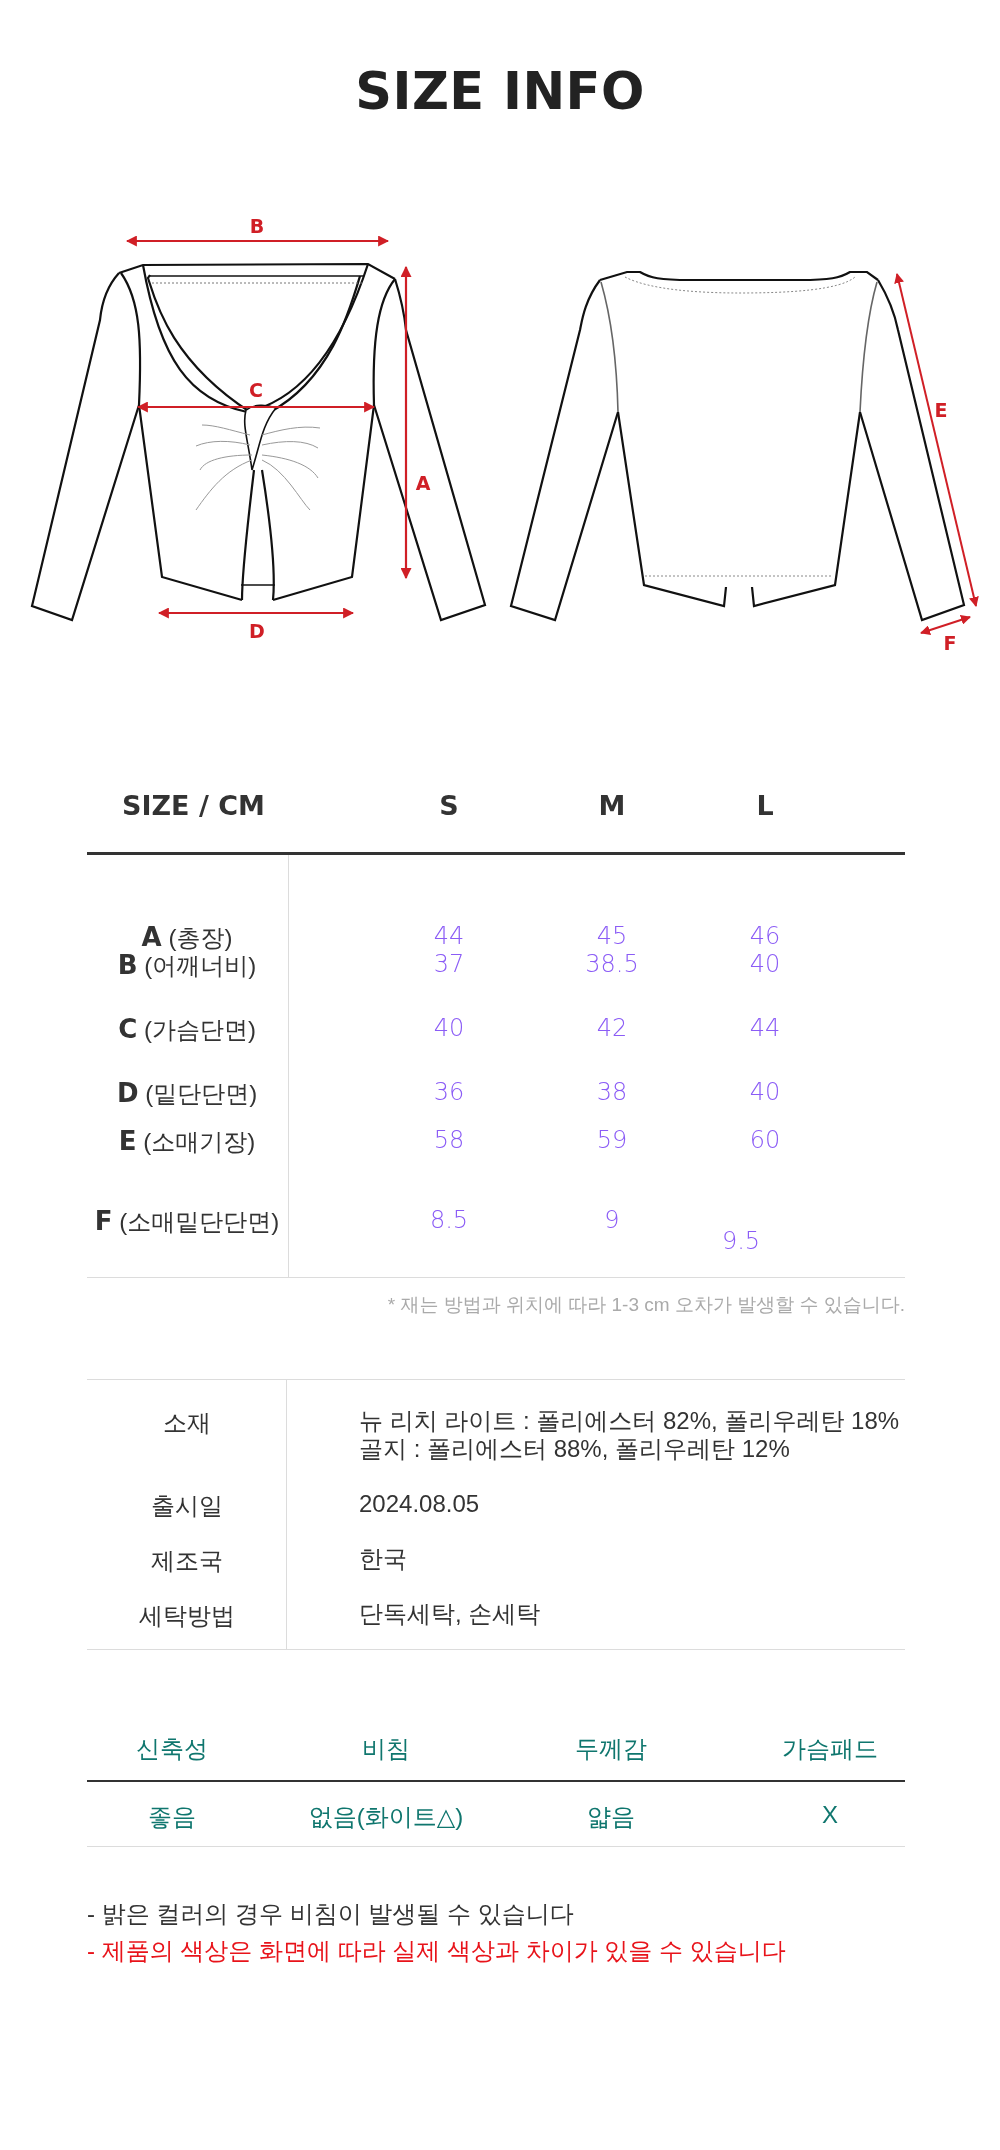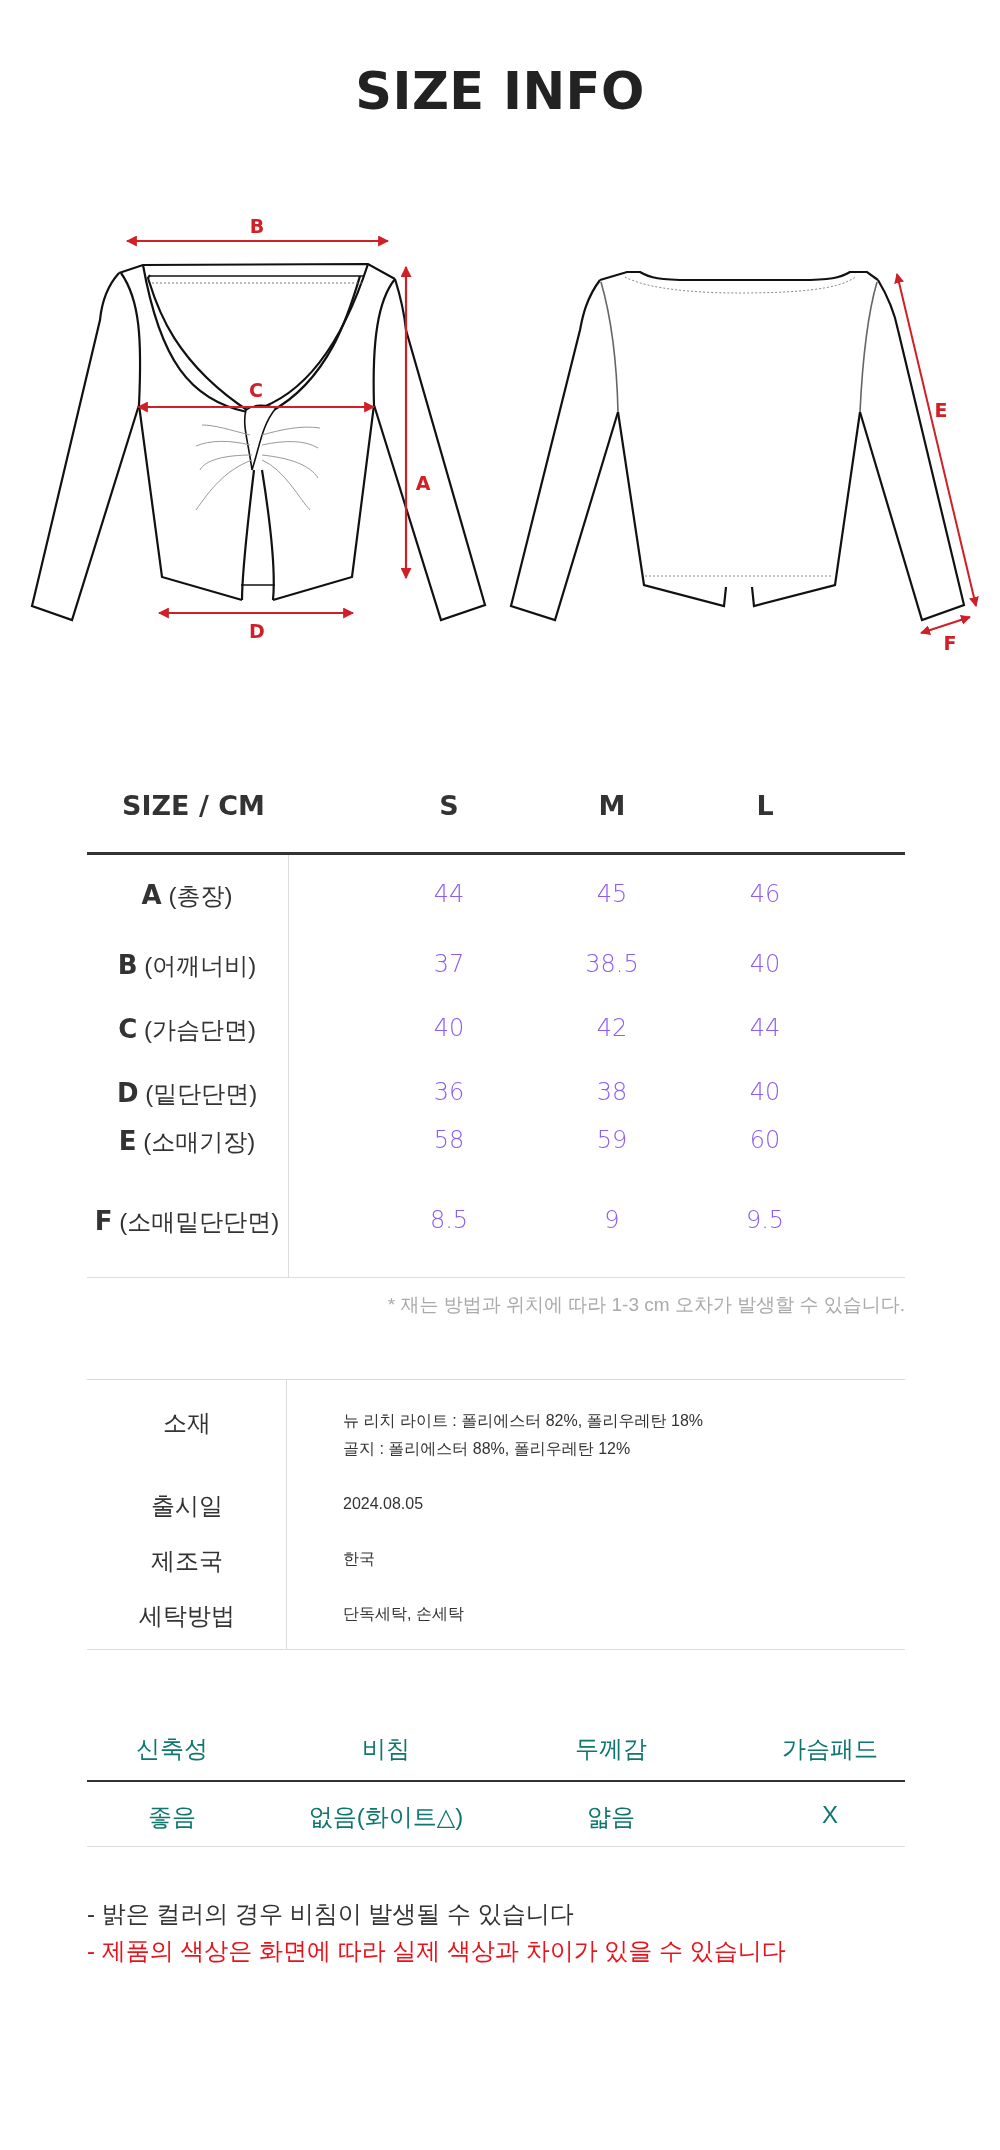--- a/index.html
+++ b/index.html
@@ -17,21 +17,21 @@
   .vline { position:absolute; width:1px; background:#dcdcdc; }
   .size-row { position:absolute; left:87px; width:818px; height:40px; }
   .size-row .lbl { position:absolute; left:0; width:200px; text-align:center; font-size:24px; color:#333; top:0; }
   .size-row .lbl b { font-family:"DejaVu Sans", sans-serif; font-weight:bold; font-size:26px; }
   .size-row .v { position:absolute; top:0; width:100px; text-align:center; font-size:24px; color:#8b5cf6; font-family:"DejaVu Sans", sans-serif; font-weight:300; }
   .note-gray { position:absolute; top:1292px; right:95px; font-size:19px; color:#aaa; }
 
   
   .info-row { position:absolute; left:87px; width:818px; }
   .info-row .k { position:absolute; left:0; width:200px; text-align:center; font-size:24px; color:#333; }
-  .info-row .val { position:absolute; left:256px; font-size:16px; color:#333; line-height:28px; }
+  .info-row .val { position:absolute; left:272px; font-size:24px; color:#333; line-height:28px; }
 
   
   .prop-head, .prop-row { position:absolute; left:87px; width:818px; height:40px; }
   .prop-head span, .prop-row span { position:absolute; top:0; text-align:center; font-size:24px; color:#0f766e; width:200px; }
 
   .notes { position:absolute; left:87px; top:1895px; }
   .notes div { font-size:24px; line-height:37px; white-space:nowrap; }
   .notes .black { color:#333; }
   .notes .red { color:#e8131a; }
 </style>
@@ -126,21 +126,21 @@
   <span style="left:525px;width:0;">
       <span style="position:absolute;left:-50px;width:100px;text-align:center;">M</span>
     </span>
   <span style="left:678px;width:0;">
       <span style="position:absolute;left:-50px;width:100px;text-align:center;">L</span>
     </span>
 </div>
 <div class="thick-line" style="top:852px;left:87px;width:818px;"></div>
 <div class="vline" style="top:855px;left:288px;height:422px;"></div>
 
-<div class="size-row" style="top:880px;text-decoration:underline;">
+<div class="size-row" style="top:922px;text-decoration:underline;">
   <div class="lbl"><b>A</b> <span>(총장)</span></div>
   <div class="v" style="left:312px;">44</div>
   <div class="v" style="left:475px;">45</div>
   <div class="v" style="left:628px;">46</div>
 </div>
 <div class="size-row" style="top:950px;">
   <div class="lbl"><b>B</b> <span>(어깨너비)</span></div>
   <div class="v" style="left:312px;">37</div>
   <div class="v" style="left:475px;">38.5</div>
   <div class="v" style="left:628px;">40</div>
@@ -160,21 +160,21 @@
 <div class="size-row" style="top:1126px;">
   <div class="lbl"><b>E</b> <span>(소매기장)</span></div>
   <div class="v" style="left:312px;">58</div>
   <div class="v" style="left:475px;">59</div>
   <div class="v" style="left:628px;">60</div>
 </div>
 <div class="size-row" style="top:1206px;">
   <div class="lbl" style="left:-10px;width:220px;"><b>F</b> <span>(소매밑단단면)</span></div>
   <div class="v" style="left:312px;">8.5</div>
   <div class="v" style="left:475px;">9</div>
-  <div class="v" style="left:628px;">9.5</div>
+  <div class="v" style="left:604px;margin-top:21px;">9.5</div>
 </div>
 <div class="thin-line" style="top:1277px;left:87px;width:818px;"></div>
 <div class="note-gray">* 재는 방법과 위치에 따라 1-3 cm 오차가 발생할 수 있습니다.</div>
 
 <div class="thin-line" style="top:1379px;left:87px;width:818px;"></div>
 <div class="vline" style="top:1380px;left:286px;height:270px;"></div>
 <div class="info-row" style="top:1407px;">
   <div class="k">소재</div>
   <div class="val">
     <div>뉴 리치 라이트 : 폴리에스터 82%, 폴리우레탄 18%</div>

